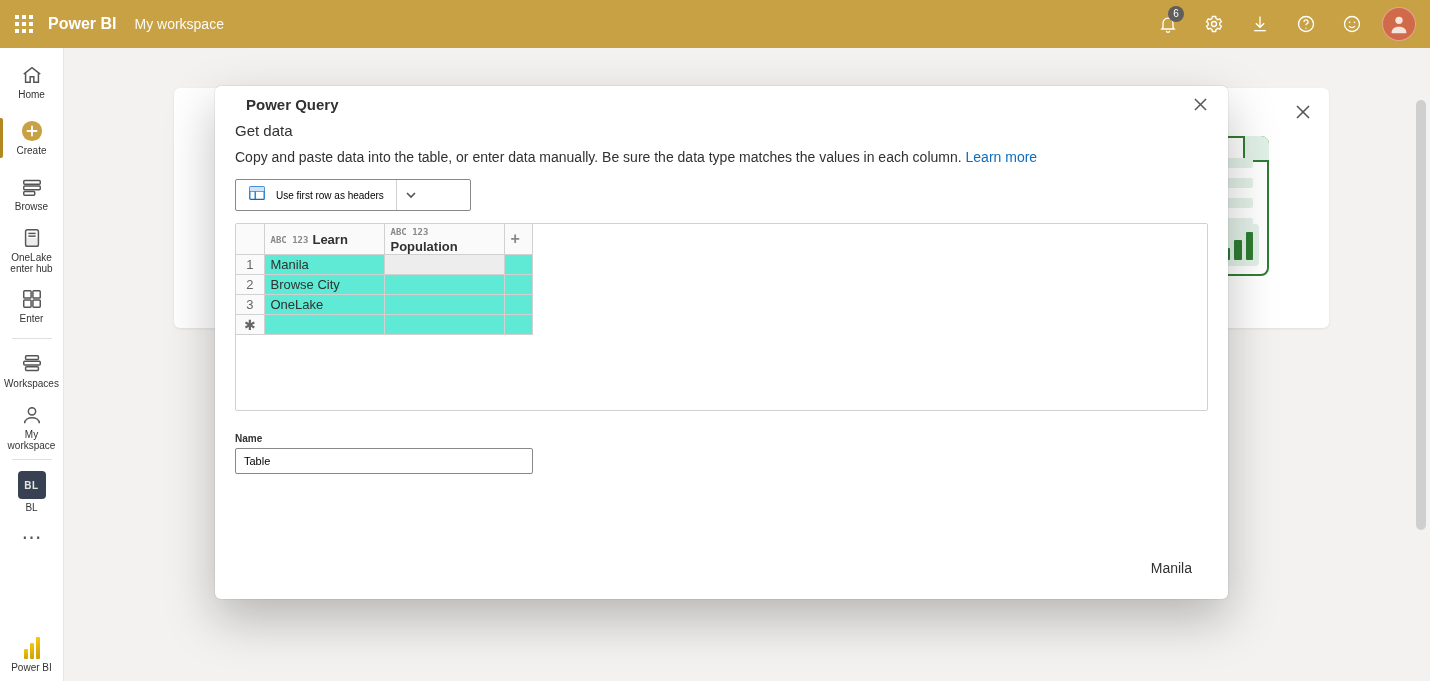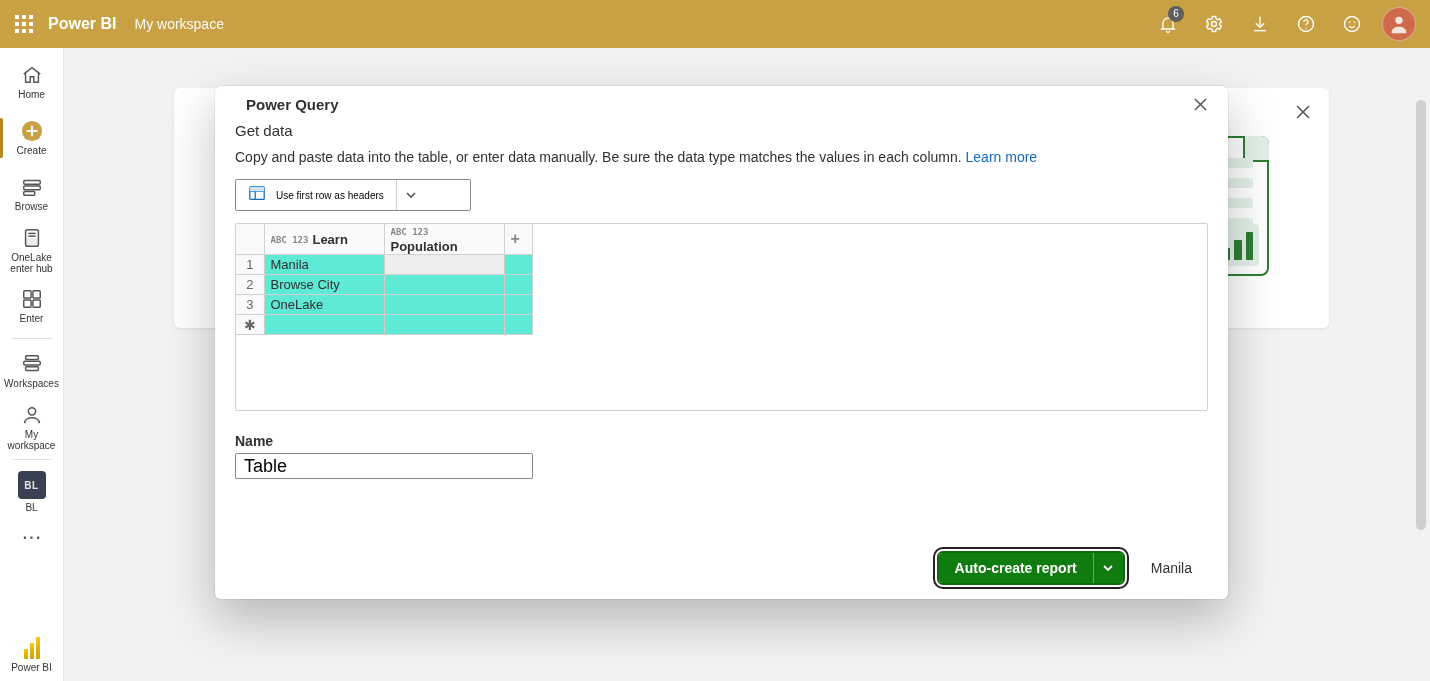--- a/index.html
+++ b/index.html
@@ -85,22 +85,22 @@
   table.grid th{background:#fafafa;font-weight:600;text-align:left;}
   table.grid .rownum{width:28px;text-align:center;color:#666;background:#fafafa;}
   table.grid .typeico{color:#888;margin-right:4px;font-family:monospace;font-size:9px;display:inline-block;line-height:9px;vertical-align:middle;}
   table.grid td.sel{background:var(--highlight);}
   .addcol{width:28px;text-align:center;color:#888;font-size:16px;cursor:pointer;}
   .plusrow td{color:#888;text-align:center;}
   .plusrow td.rownum{font-size:14px;}
   .col-a{width:120px;}
   .col-b{width:120px;}
   
-  .fld-label{margin-top:22px;font-size:14px;font-weight:600;color:#323130;}
-  .fld-input{margin-top:4px;width:298px;height:26px;border:1px solid var(--border-strong);border-radius:2px;padding:0 8px;font-size:18px;}
+  .fld-label{margin-top:22px;font-size:10px;font-weight:600;color:#323130;}
+  .fld-input{margin-top:4px;width:298px;height:26px;border:1px solid var(--border-strong);border-radius:2px;padding:0 8px;font-size:11px;}
   
   .modal-footer{position:absolute;left:0;right:0;bottom:0;height:62px;display:flex;align-items:center;justify-content:flex-end;gap:18px;padding:0 28px;}
   .btn{height:34px;border-radius:4px;font-size:14px;cursor:pointer;display:inline-flex;align-items:center;}
   .btn.cancel{background:transparent;border:none;color:#323130;padding:0 8px;}
   .btn.primary-split{border:2px solid #0b6a0b;outline:2px solid #222;outline-offset:2px;border-radius:6px;overflow:hidden;}
   .btn.primary-split .p-main{background:var(--accent);color:#fff;padding:0 16px;height:100%;display:flex;align-items:center;font-weight:600;}
   .btn.primary-split .p-caret{background:var(--accent);color:#fff;width:30px;height:100%;display:flex;align-items:center;justify-content:center;border-left:1px solid rgba(255,255,255,.35);}
   
   .page-scroll{position:absolute;right:2px;top:52px;width:14px;height:430px;background:transparent;}
   .page-scroll .thumb{position:absolute;top:0;width:10px;left:2px;height:430px;background:#cfcfcf;border-radius:6px;}
@@ -389,25 +389,17 @@
               </tr>
             </tbody>
           </table>
         </div>
 
         <div class="fld-label">Name</div>
         <input class="fld-input" value="Table" style="">
       </div>
 
       <div class="modal-footer">
-        <div class="btn primary-split">
-          <span class="p-main">Auto-create report</span>
-          <span class="p-caret">
-            <svg width="12" height="12" viewBox="0 0 12 12" fill="none" stroke="#fff" stroke-width="1.8">
-                <polyline points="2,4 6,8 10,4"></polyline>
-              </svg>
-          </span>
-        </div>
         <button class="btn cancel">Manila</button>
       </div>
     </div>
   </div>
 </div>
 
 </body></html>

